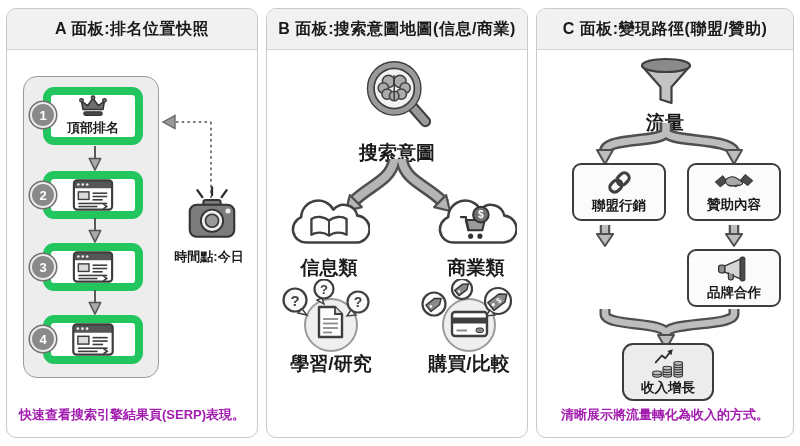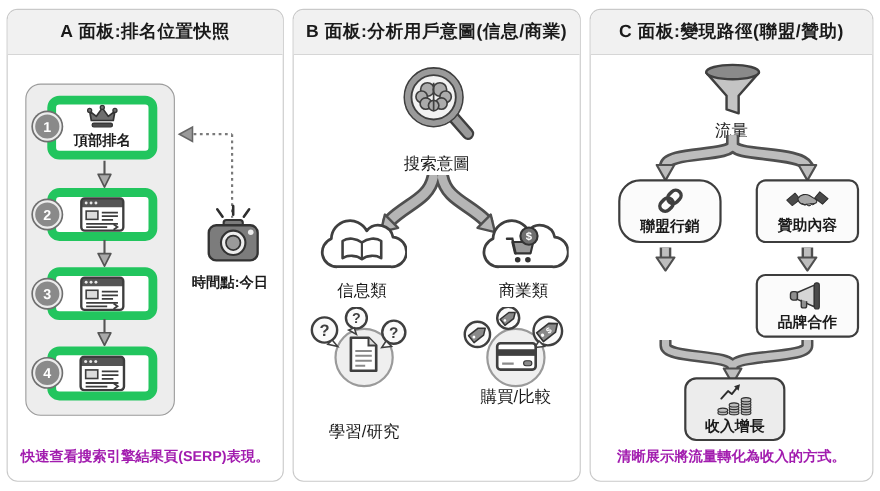--- a/index.html
+++ b/index.html
@@ -35,21 +35,21 @@
   }
   .serp-item .item-label{font-size:13px;font-weight:700;margin-top:1px;}
   .rank-badge{
     position:absolute;left:6px;width:26px;height:26px;border-radius:50%;
     background:#8a8a8a;color:#fff;font-size:13px;font-weight:700;
     display:flex;align-items:center;justify-content:center;
     border:2px solid #ececec;box-shadow:0 0 0 1.5px #6f6f6f;box-sizing:border-box;z-index:3;
   }
   .camera-label{position:absolute;left:146px;top:239px;width:112px;text-align:center;font-size:13px;font-weight:700;}
   
-  .node-label{position:absolute;text-align:center;font-size:15px;font-weight:400;}
+  .node-label{position:absolute;text-align:center;font-size:19px;font-weight:700;}
   
   .c-box{
     position:absolute;width:94px;height:58px;background:#fbfbfb;border:2px solid #3d3d3d;
     border-radius:9px;box-sizing:border-box;display:flex;flex-direction:column;
     align-items:center;justify-content:center;gap:1px;
   }
   .c-box .c-label{font-size:13.5px;font-weight:700;}
   .c-box-result{background:#ececec;border-radius:11px;font-family:Liberation Serif, serif;}
   svg{display:block;}
 </style>
@@ -162,21 +162,21 @@
     <circle cx="30" cy="36.5" r="6.8" fill="#9a9a9a" stroke="#333" stroke-width="1.6"></circle>
     <circle cx="46.5" cy="26.5" r="2.6" fill="#ededed"></circle>
   </svg>
   <div class="camera-label">時間點:今日</div>
 
   <div class="caption">快速查看搜索引擎結果頁(SERP)表現。</div>
 </div>
 
 <div class="panel panel-b">
   <div class="panel-header">
-    <span>B 面板:分析用戶意圖(信息/商業)</span>
+    <span>B 面板:搜索意圖地圖(信息/商業)</span>
   </div>
 
   <svg class="abs" style="left:96px;top:50px;" width="70" height="74" viewBox="0 0 74 78">
     <line x1="52" y1="50" x2="66" y2="66" stroke="#3f3f3f" stroke-width="12" stroke-linecap="round"></line>
     <line x1="52" y1="50" x2="66" y2="66" stroke="#9a9a9a" stroke-width="7.5" stroke-linecap="round"></line>
     <circle cx="33" cy="31" r="28" fill="#f2f2f2" stroke="#3f3f3f" stroke-width="2"></circle>
     <circle cx="33" cy="31" r="24.5" fill="none" stroke="#9a9a9a" stroke-width="6"></circle>
     <circle cx="33" cy="31" r="21.3" fill="none" stroke="#3f3f3f" stroke-width="1.8"></circle>
     <g fill="#ababab" stroke="#3f3f3f" stroke-width="1.6">
       <circle cx="27" cy="23.5" r="6.5"></circle>
@@ -237,21 +237,21 @@
     </g>
     <g>
       <path d="M38 28 h16 l7 7 v23 h-23 Z" fill="#fff" stroke="#3f3f3f" stroke-width="2.4" stroke-linejoin="round"></path>
       <path d="M54 28 v7 h7" fill="#dcdcdc" stroke="#3f3f3f" stroke-width="1.8"></path>
       <line x1="42" y1="40" x2="57" y2="40" stroke="#8a8a8a" stroke-width="1.8"></line>
       <line x1="42" y1="44.5" x2="57" y2="44.5" stroke="#8a8a8a" stroke-width="1.8"></line>
       <line x1="42" y1="49" x2="57" y2="49" stroke="#8a8a8a" stroke-width="1.8"></line>
       <line x1="42" y1="53.5" x2="51" y2="53.5" stroke="#8a8a8a" stroke-width="1.8"></line>
     </g>
   </svg>
-  <div class="node-label" style="left:14px;width:100px;top:342px;margin-top:32px;">學習/研究</div>
+  <div class="node-label" style="left:14px;width:100px;top:342px;">學習/研究</div>
 
   <svg class="abs" style="left:152px;top:270px;" width="100" height="74" viewBox="0 0 100 74">
     <circle cx="50" cy="46" r="26" fill="#efefef" stroke="#9a9a9a" stroke-width="2"></circle>
     <g>
       <circle cx="15" cy="25" r="11.5" fill="#fafafa" stroke="#3f3f3f" stroke-width="2.2"></circle>
       <g transform="translate(15,25) rotate(-38)">
         <path d="M-7 -4 H4 L9 0 L4 4 H-7 Z" fill="#8a8a8a" stroke="#333" stroke-width="1.4" stroke-linejoin="round"></path>
         <circle cx="-4" cy="0" r="1.3" fill="#fff"></circle>
       </g>
       <circle cx="43" cy="10" r="10" fill="#fafafa" stroke="#3f3f3f" stroke-width="2.2"></circle>
@@ -291,21 +291,21 @@
 
   <svg class="abs" style="left:44px;top:114px;" width="170" height="44" viewBox="0 0 170 44">
     <path d="M85 1 V8 C85 20 24 14 24 28" fill="none" stroke="#4f4f4f" stroke-width="12" stroke-linecap="round"></path>
     <path d="M85 1 V8 C85 20 146 14 153 28 L153 28" fill="none" stroke="#4f4f4f" stroke-width="12" stroke-linecap="round"></path>
     <path d="M85 1 V8 C85 20 24 14 24 28" fill="none" stroke="#bdbdbd" stroke-width="7" stroke-linecap="round"></path>
     <path d="M85 1 V8 C85 20 146 14 153 28" fill="none" stroke="#bdbdbd" stroke-width="7" stroke-linecap="round"></path>
     <polygon points="16,27 32,27 24,41" fill="#bdbdbd" stroke="#4f4f4f" stroke-width="2" stroke-linejoin="round"></polygon>
     <polygon points="145,27 161,27 153,41" fill="#bdbdbd" stroke="#4f4f4f" stroke-width="2" stroke-linejoin="round"></polygon>
   </svg>
 
-  <div class="c-box" style="left:25px;top:154px;border-radius:20px;">
+  <div class="c-box" style="left:35px;top:154px;">
     <svg width="27" height="27" viewBox="0 0 36 36">
       <g transform="rotate(-45 18 18)" fill="none" stroke="#3f3f3f">
         <rect x="2.5" y="11.5" width="17.5" height="13" rx="6.5" stroke-width="4.2"></rect>
         <rect x="16" y="11.5" width="17.5" height="13" rx="6.5" stroke-width="4.2"></rect>
       </g>
     </svg>
     <div class="c-label">聯盟行銷</div>
   </div>
 
   <div class="c-box" style="left:150px;top:154px;">

